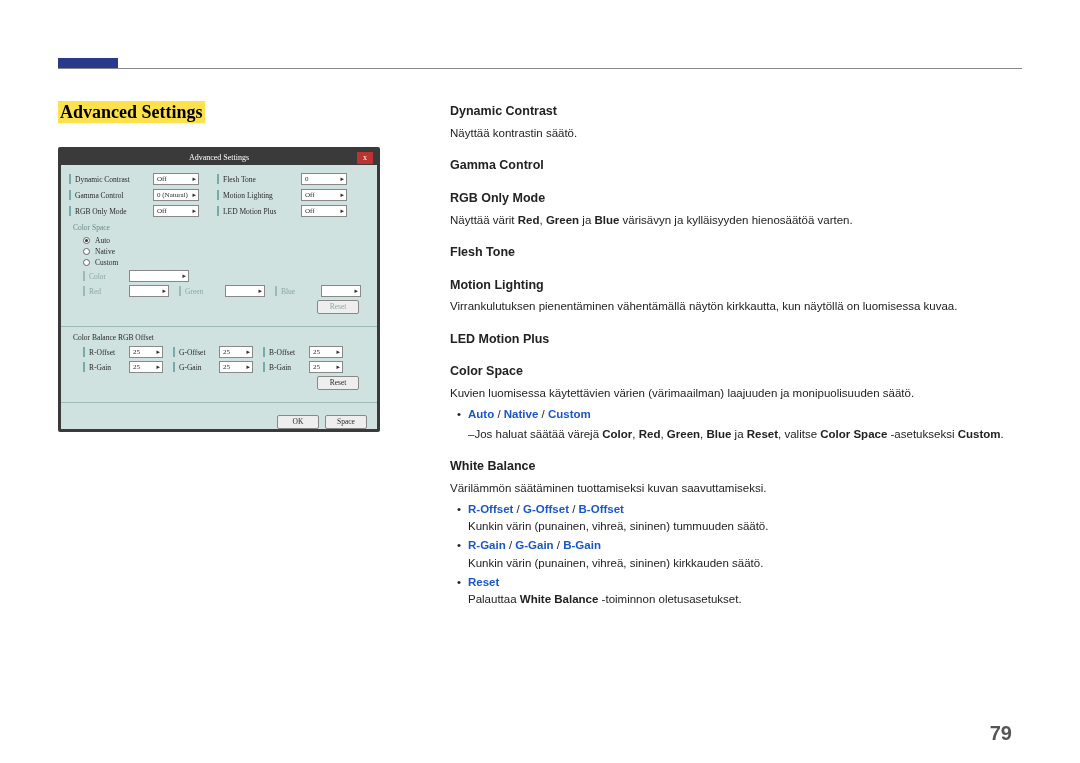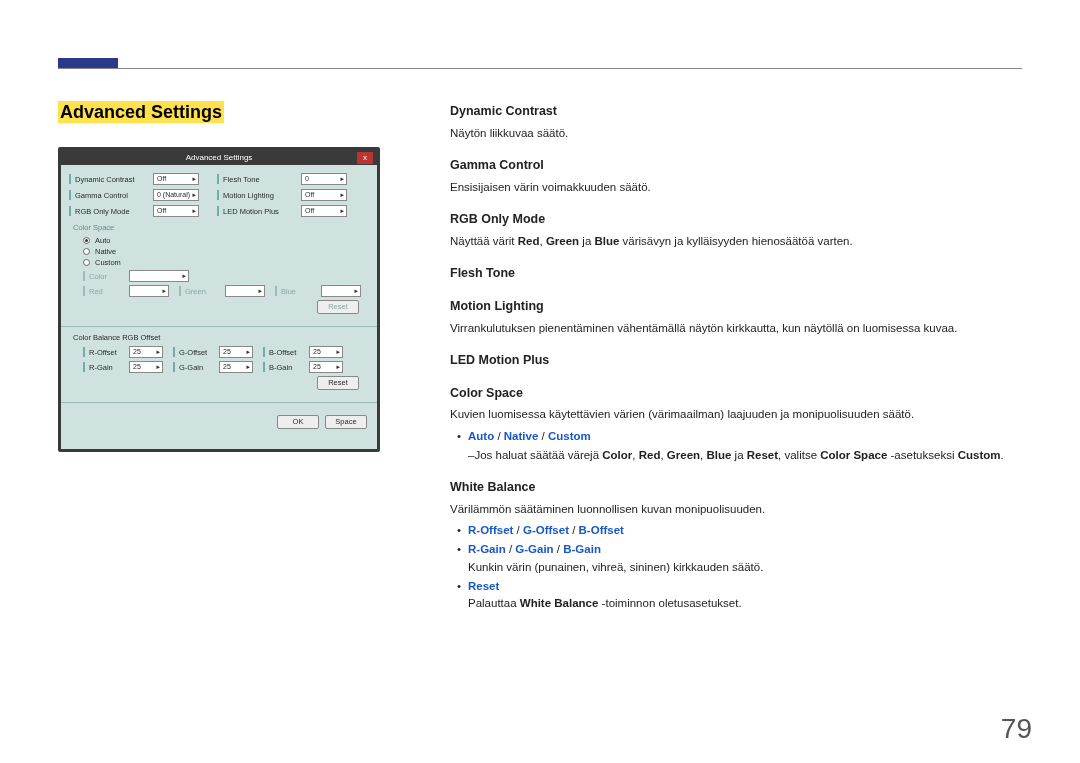--- a/index.html
+++ b/index.html
@@ -23,30 +23,31 @@
     position: absolute;
     top: 58px;
     left: 58px;
     width: 60px;
     height: 10px;
     background: #2a3a8a;
   }
   .page-number {
     position: absolute;
     bottom: 18px;
-    right: 48px;
-    font-size: 28px;
+    right: 68px;
+    font-size: 20px;
     color: #555;
-    font-weight: 400;
+    font-weight: 700;
   }
   .left-col {
     position: absolute;
     top: 102px;
     left: 58px;
     width: 340px;
+    font-family: Liberation Serif, serif;
   }
   .section-title {
     display: inline;
     font-size: 18px;
     font-weight: bold;
     color: #000;
     background: #ffe14d;
     padding: 1px 2px;
   }
   
@@ -236,33 +237,32 @@
         <span class="sel" style="width:34px">25</span>
         <span class="bar" style="margin-left:10px"></span>
           <span class="slbl">B-Gain</span>
         <span class="sel" style="width:34px">25</span>
       </div>
       <div class="btn-row">
           <span class="btn">Reset</span>
         </div>
       <div class="sep"></div>
     </div>
-    <div class="btn-row" style="padding-bottom:20px">
+    <div class="btn-row" style="padding-bottom:0">
       <span class="btn">OK</span>
       <span class="btn">Space</span>
     </div>
   </div>
 </div>
 
 <div class="right-col">
   <div class="rc-h">Dynamic Contrast</div>
-  <div class="rc-p">Näytön liikkuvaa säätö.</div>
+  <div class="rc-p">Näyttää kontrastin säätö.</div>
 
   <div class="rc-h">Gamma Control</div>
-  <div class="rc-p">Ensisijaisen värin voimakkuuden säätö.</div>
 
   <div class="rc-h">RGB Only Mode</div>
   <div class="rc-p">
     <span>Näyttää värit </span><span class="bold">Red</span><span>, </span><span class="bold">Green</span><span> ja </span><span class="bold">Blue</span><span> värisävyn ja kylläisyyden hienosäätöä varten.</span>
   </div>
 
   <div class="rc-h">Flesh Tone</div>
 
   <div class="rc-h">Motion Lighting</div>
   <div class="rc-p">Virrankulutuksen pienentäminen vähentämällä näytön kirkkautta, kun näytöllä on luomisessa kuvaa.</div>
@@ -280,26 +280,27 @@
     </div>
     <div class="sub-bullet">
       <span class="dash">‒</span>
       <span class="bc">
         <span>Jos haluat säätää värejä </span><span class="bold">Color</span><span>, </span><span class="bold">Red</span><span>, </span><span class="bold">Green</span><span>, </span><span class="bold">Blue</span><span> ja </span><span class="bold">Reset</span><span>, valitse </span><span class="bold">Color Space</span><span> -asetukseksi </span><span class="bold">Custom</span><span>.</span>
       </span>
     </div>
   </div>
 
   <div class="rc-h">White Balance</div>
-  <div class="rc-p">Värilämmön säätäminen luonnollisen kuvan monipuolisuuden.</div>
+  <div class="rc-p">Värilämmön säätäminen tuottamiseksi kuvan saavuttamiseksi.</div>
   <div class="bullet-list">
     <div class="bullet">
       <span class="dot">•</span>
       <span class="bc">
         <span class="blue">R-Offset</span><span> / </span><span class="blue">G-Offset</span><span> / </span><span class="blue">B-Offset</span><br>
+        <span>Kunkin värin (punainen, vihreä, sininen) tummuuden säätö.</span>
       </span>
     </div>
     <div class="bullet">
       <span class="dot">•</span>
       <span class="bc">
         <span class="blue">R-Gain</span><span> / </span><span class="blue">G-Gain</span><span> / </span><span class="blue">B-Gain</span><br>
         <span>Kunkin värin (punainen, vihreä, sininen) kirkkauden säätö.</span>
       </span>
     </div>
     <div class="bullet">

